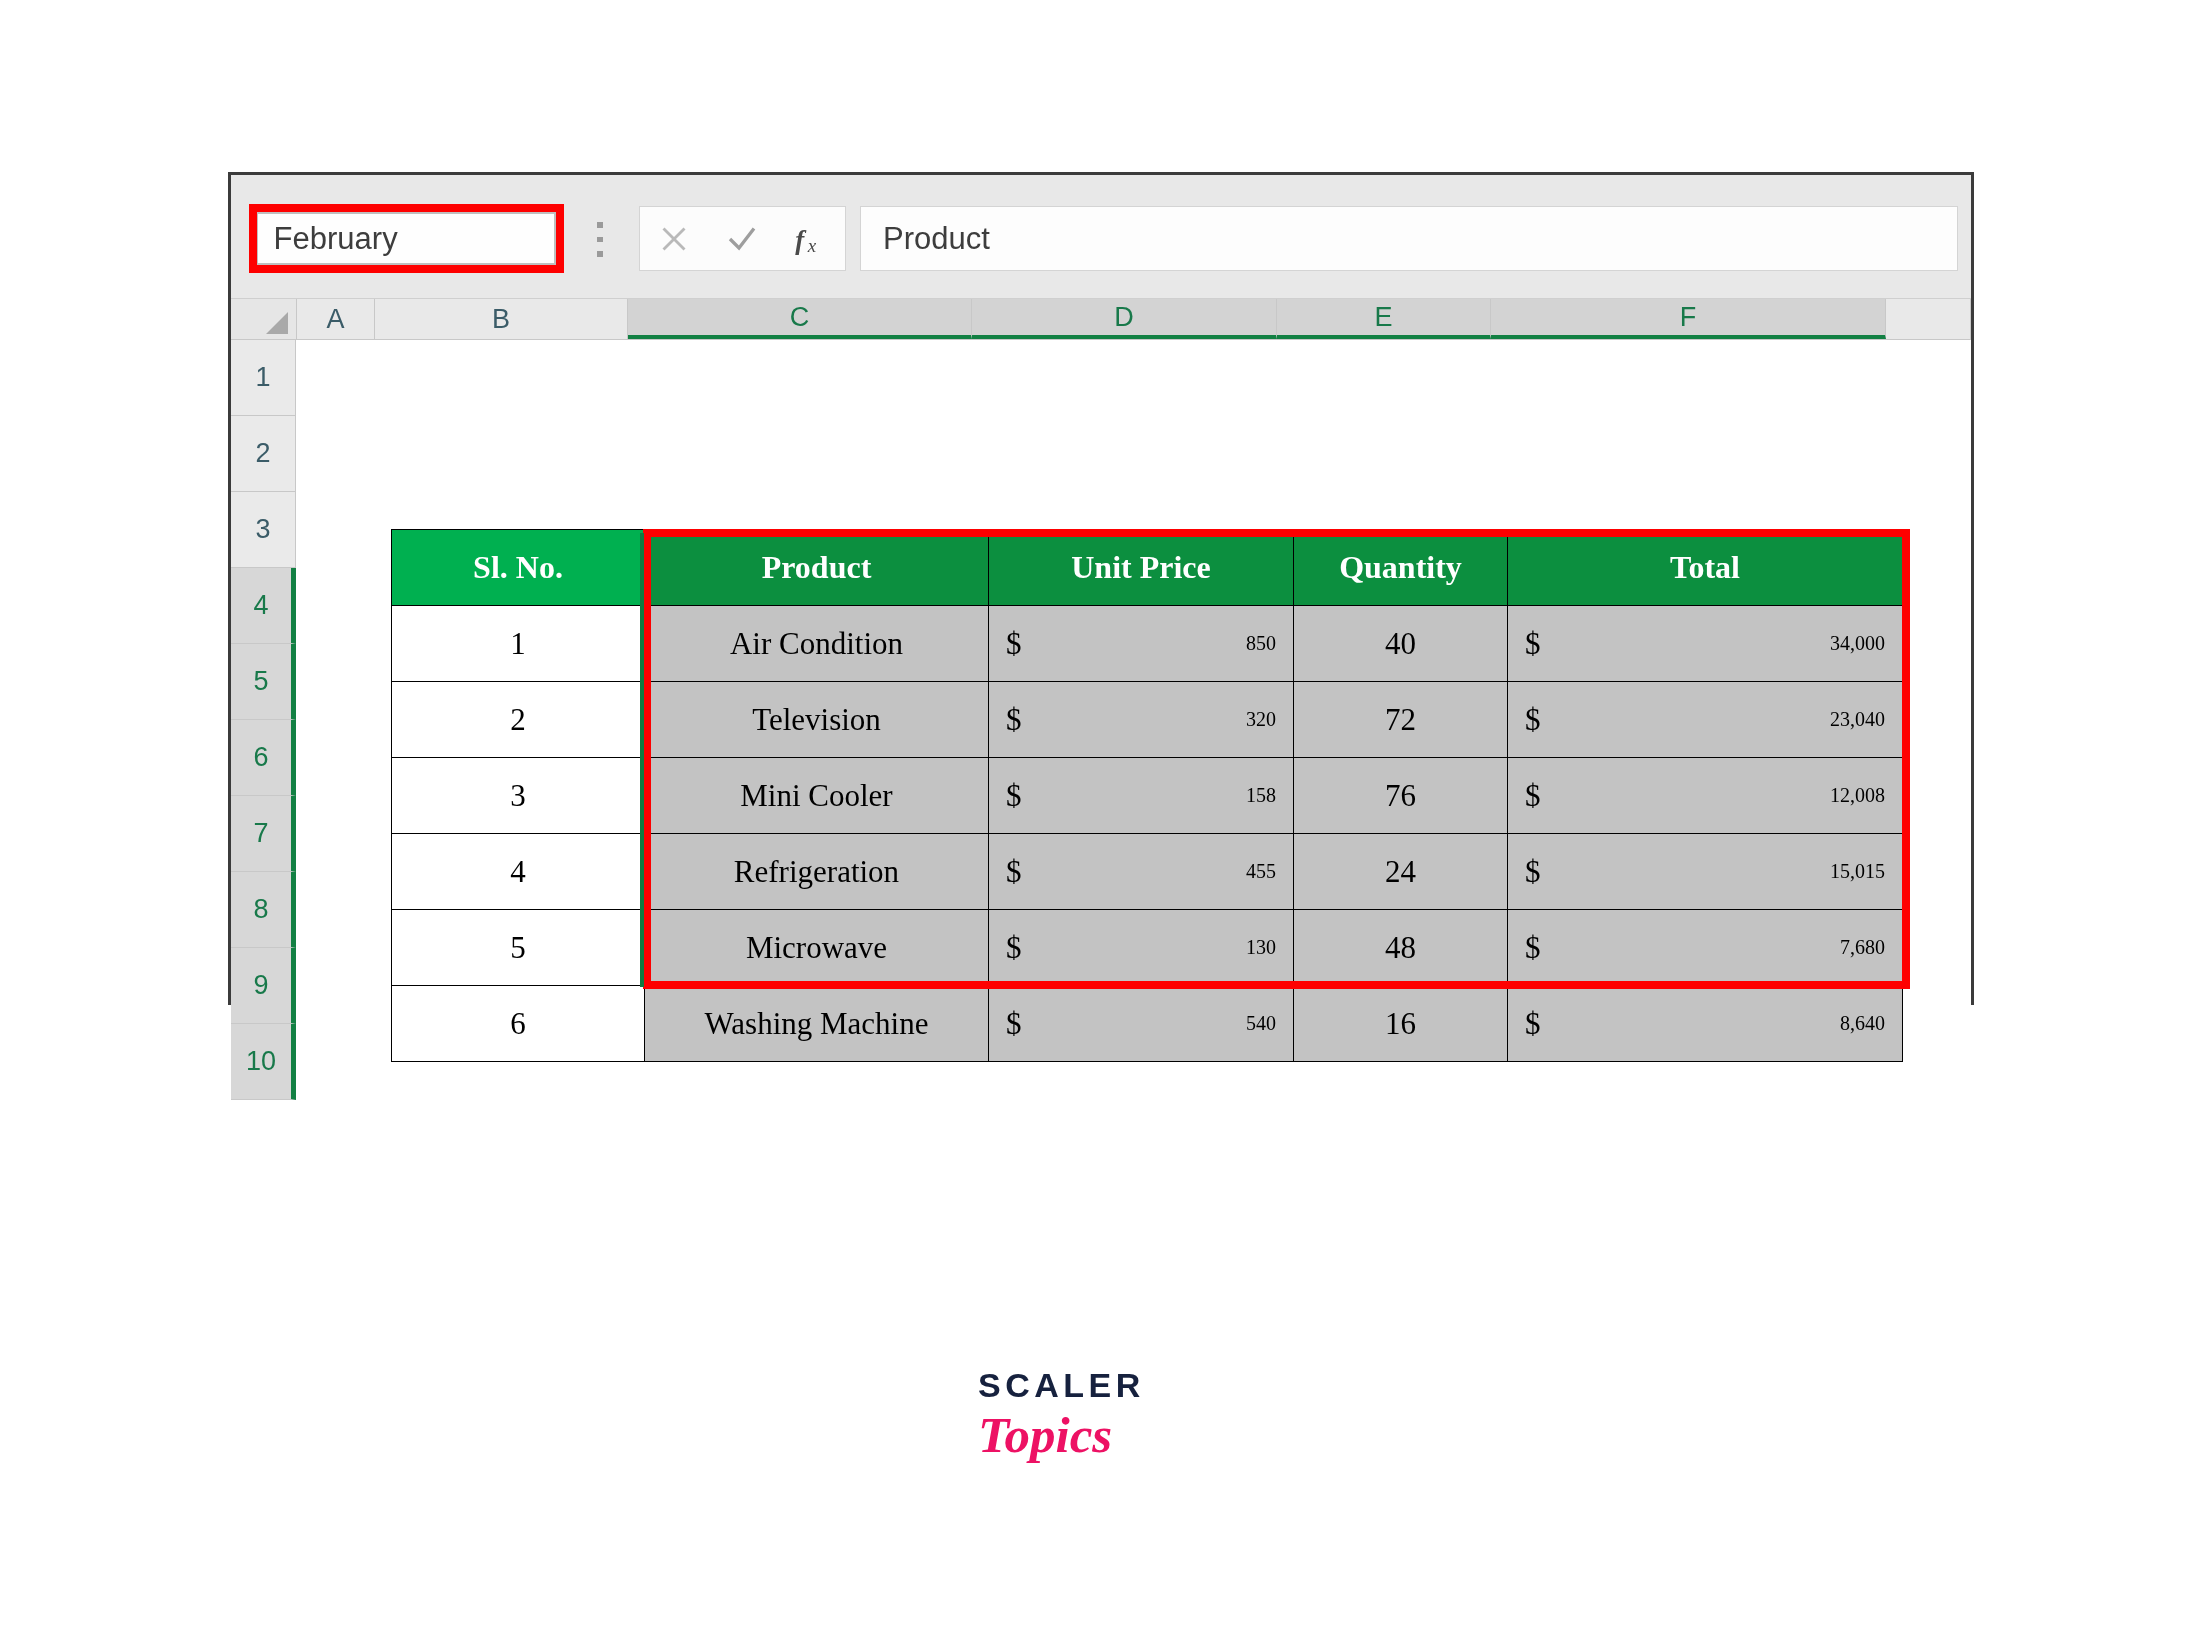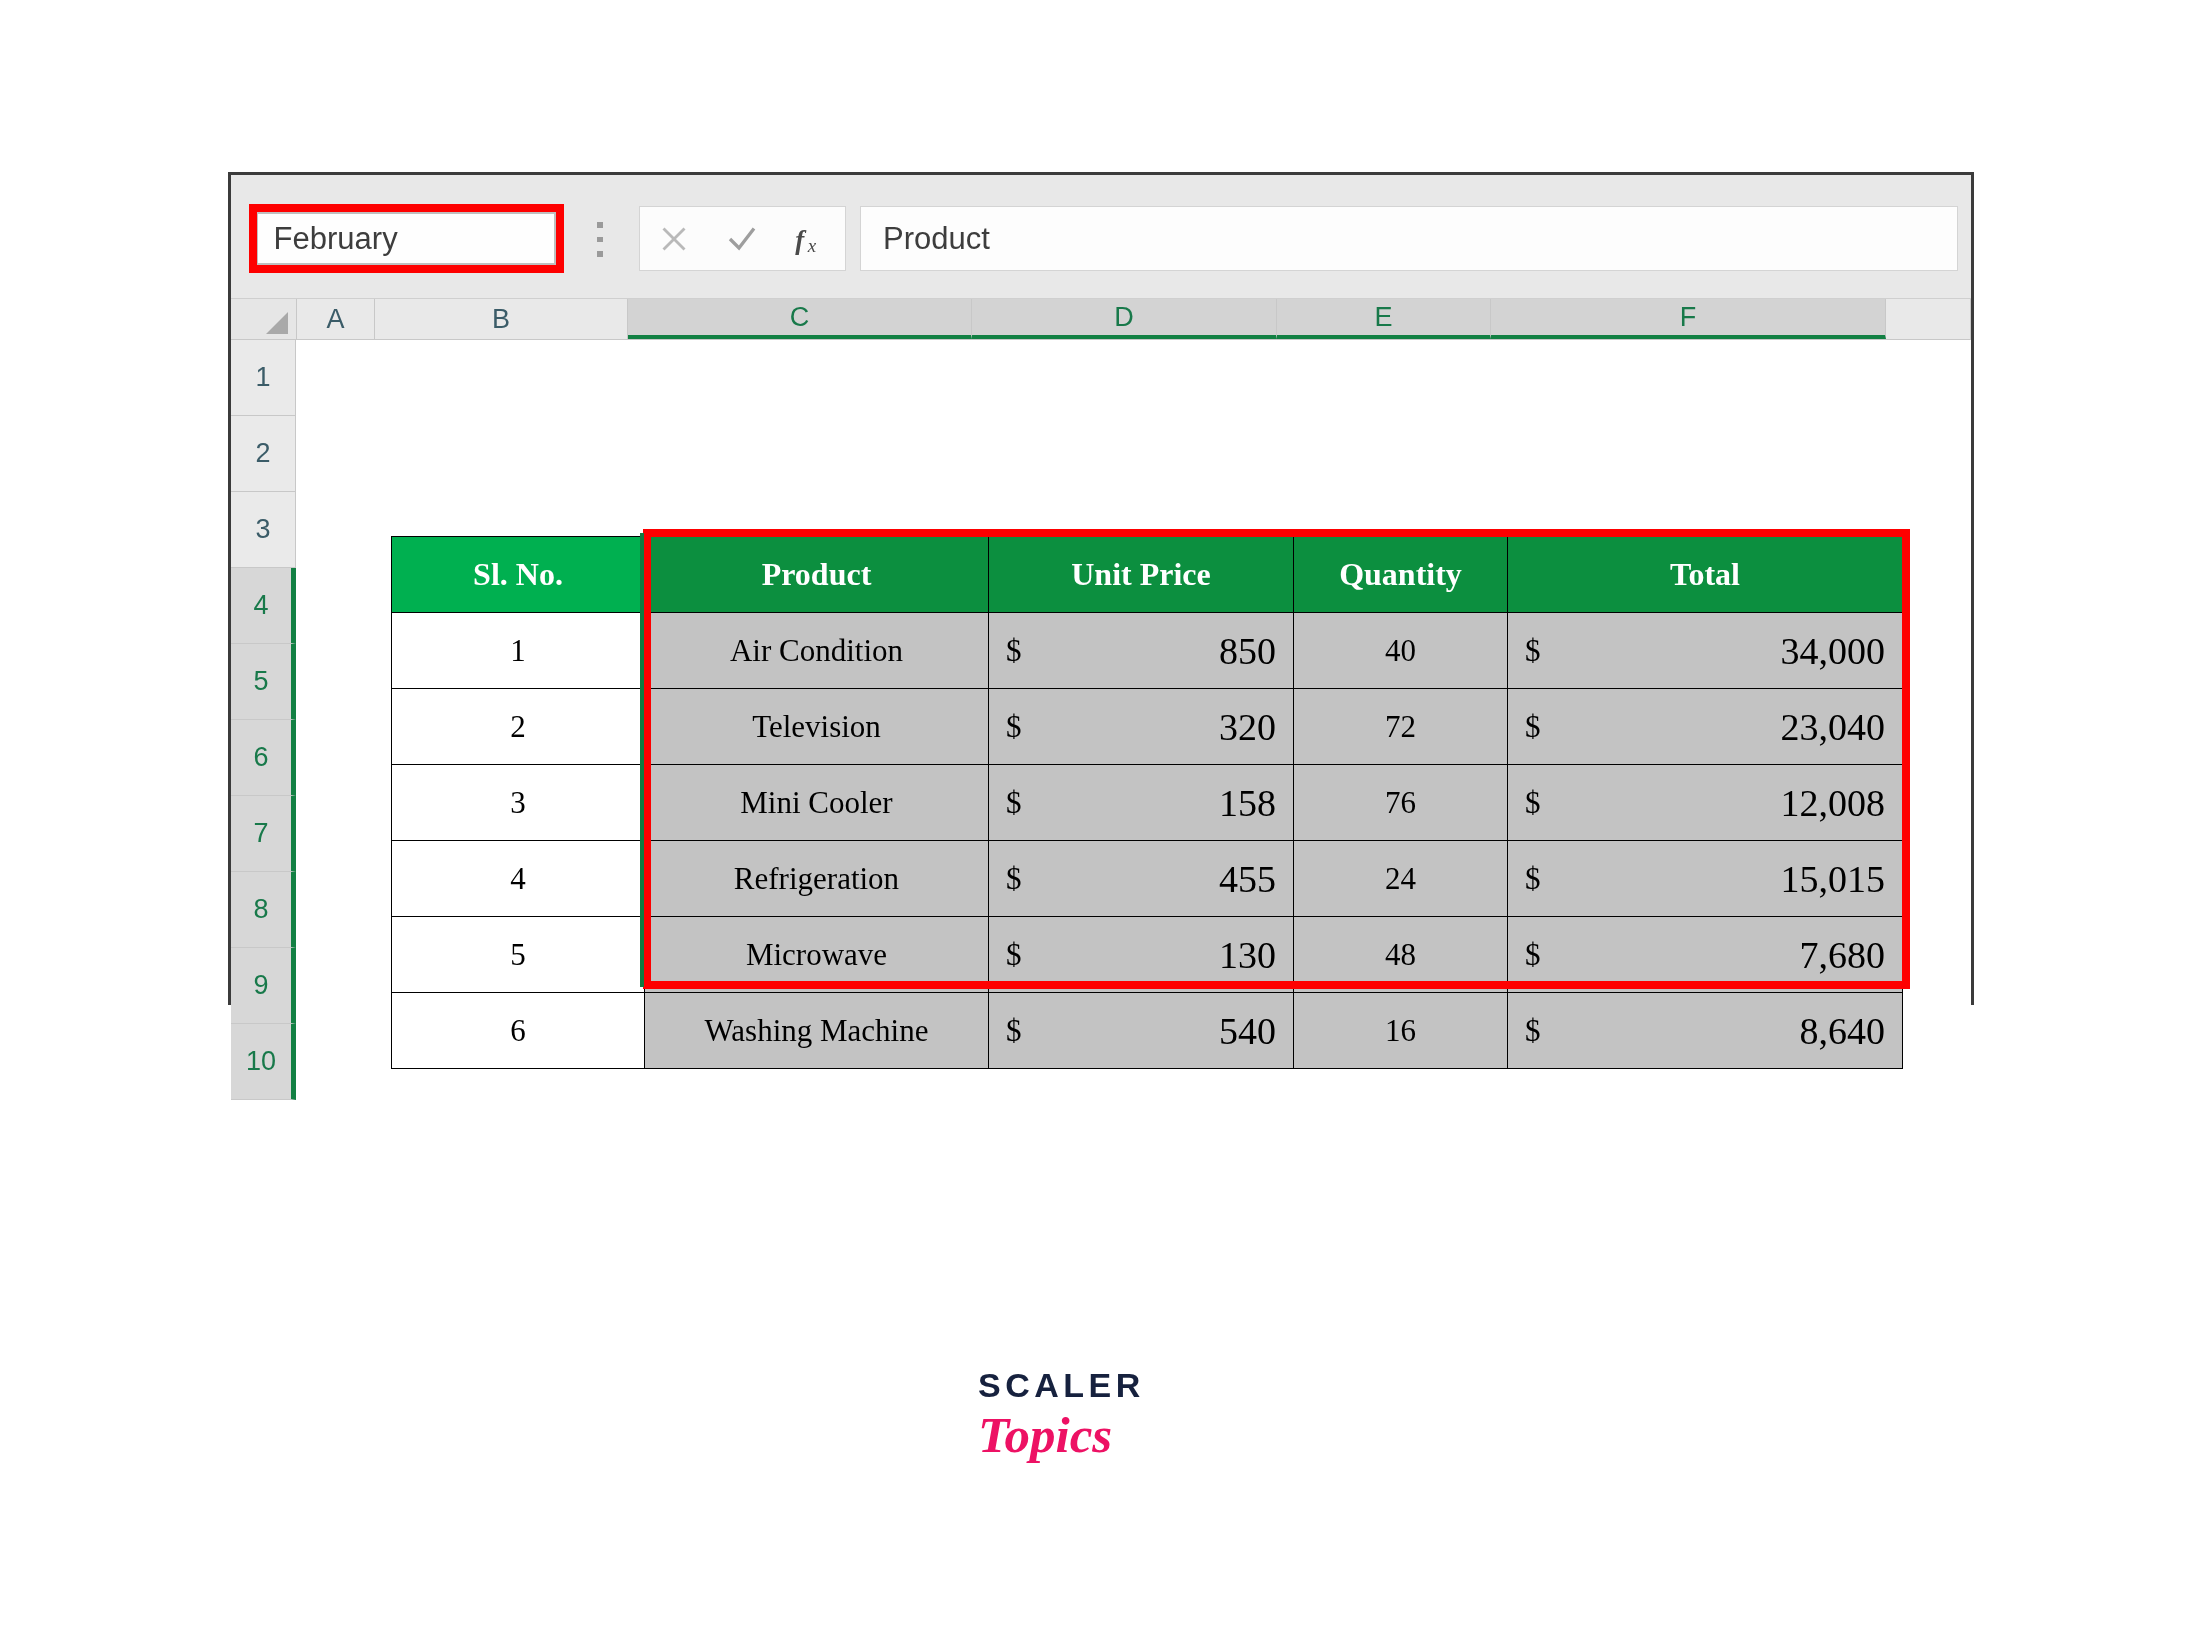--- a/index.html
+++ b/index.html
@@ -209,21 +209,21 @@
     justify-content: center;
     font-family: "Liberation Serif", serif;
     font-weight: bold;
     font-size: 40px;
     color: #ffffff;
   }
 
   .tbl {
     position: absolute;
     left: 95px;
-    top: 196px;
+    top: 189px;
     border-collapse: collapse;
     table-layout: fixed;
   }
   .tbl th, .tbl td {
     border: 1.9px solid #000000;
     height: 76px;
     box-sizing: border-box;
     font-family: "Liberation Serif", serif;
     font-size: 31px;
     padding: 0;
@@ -241,21 +241,21 @@
 
   .money {
     display: flex;
     align-items: center;
     justify-content: space-between;
     padding: 0 17px;
     height: 100%;
     box-sizing: border-box;
   }
   .money .cur { font-size: 31px; }
-  .money .amt { font-size: 38px; text-align: right; }
+  .money .amt { font-size: 20px; text-align: right; }
 
   .col-sl   { width: 253px; }
   .col-prod { width: 344px; }
   .col-unit { width: 305px; }
   .col-qty  { width: 214px; }
   .col-tot  { width: 395px; }
 
   
   .sel-rect {
     position: absolute;

